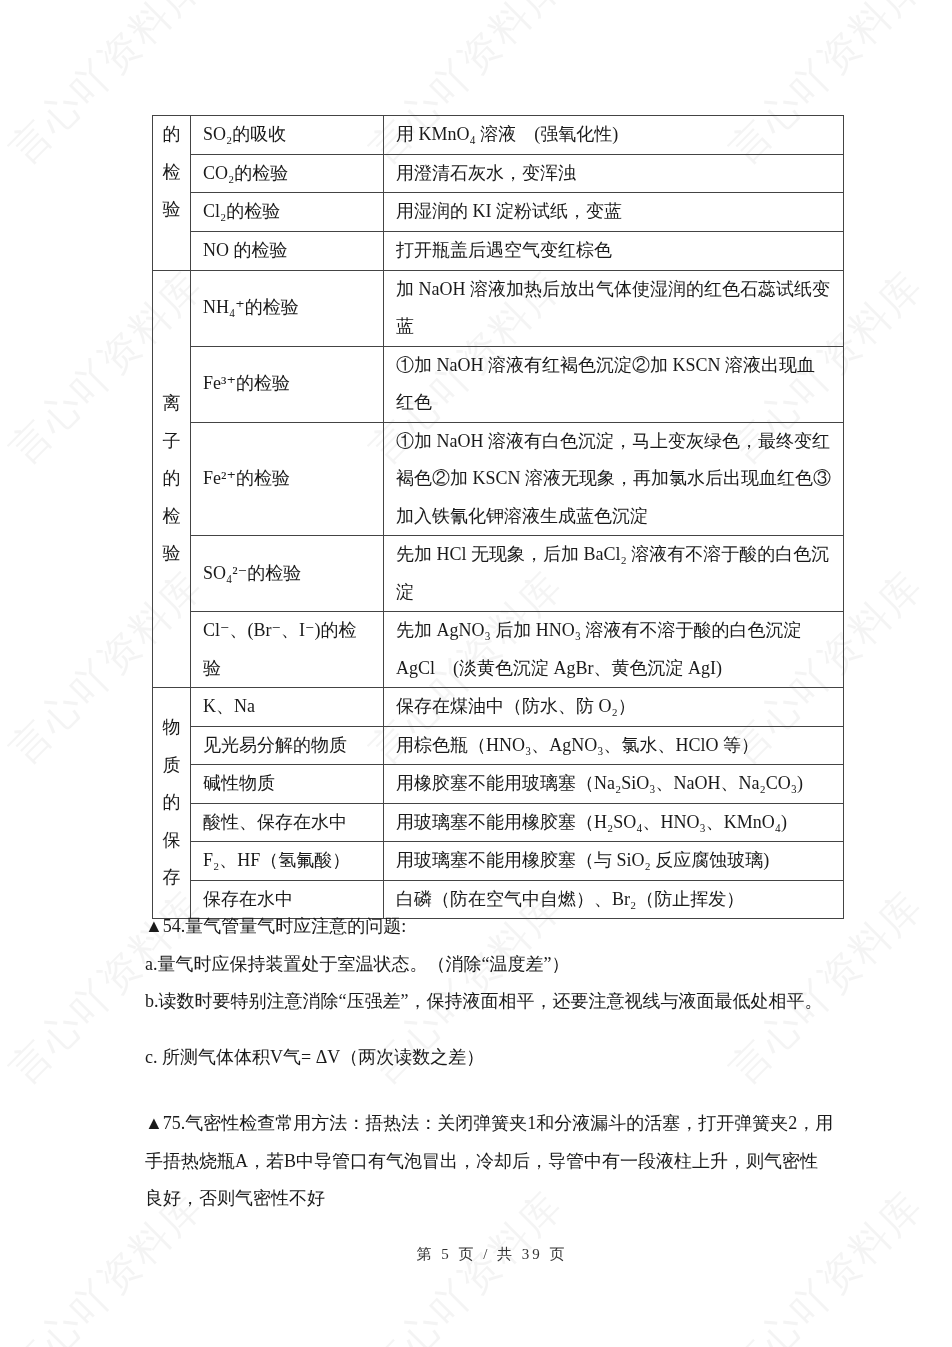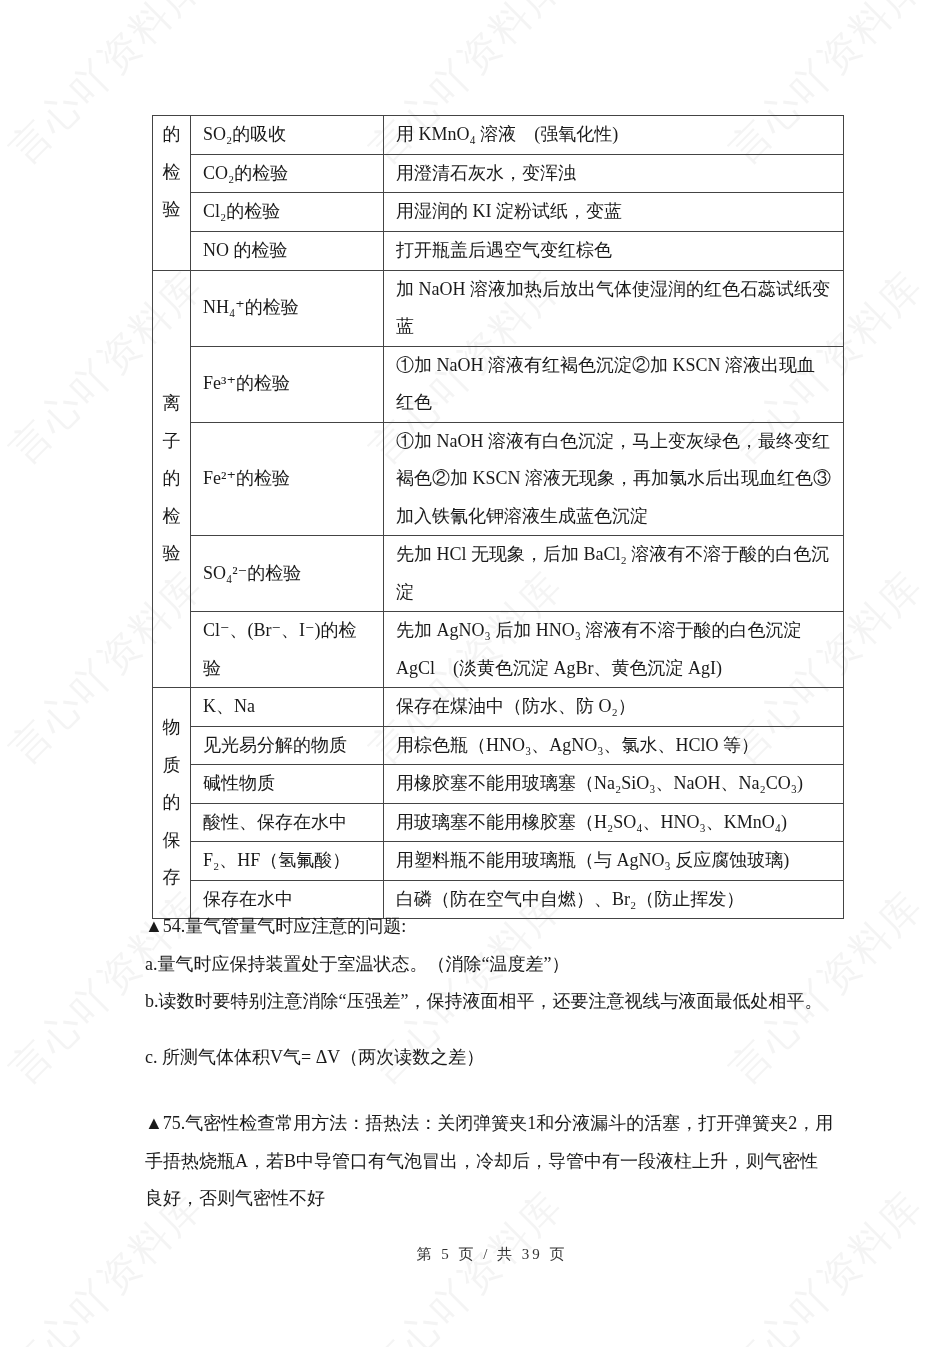--- a/index.html
+++ b/index.html
@@ -127,21 +127,21 @@
     <tr style="height:38px">
       <td>碱性物质</td>
       <td>用橡胶塞不能用玻璃塞（Na₂SiO₃、NaOH、Na₂CO₃)</td>
     </tr>
     <tr style="height:38px">
       <td>酸性、保存在水中</td>
       <td>用玻璃塞不能用橡胶塞（H₂SO₄、HNO₃、KMnO₄)</td>
     </tr>
     <tr style="height:38px">
       <td>F₂、HF（氢氟酸）</td>
-      <td>用塑料瓶不能用玻璃瓶（与 AgNO₃ 反应腐蚀玻璃)</td>
+      <td>用玻璃塞不能用橡胶塞（与 SiO₂ 反应腐蚀玻璃)</td>
     </tr>
     <tr style="height:38px">
       <td>保存在水中</td>
       <td>白磷（防在空气中自燃）、Br₂（防止挥发）</td>
     </tr>
   </tbody>
 </table>
 
 <div class="text-block" style="top:908px;">
   <div class="bold">▲54.量气管量气时应注意的问题:</div>

